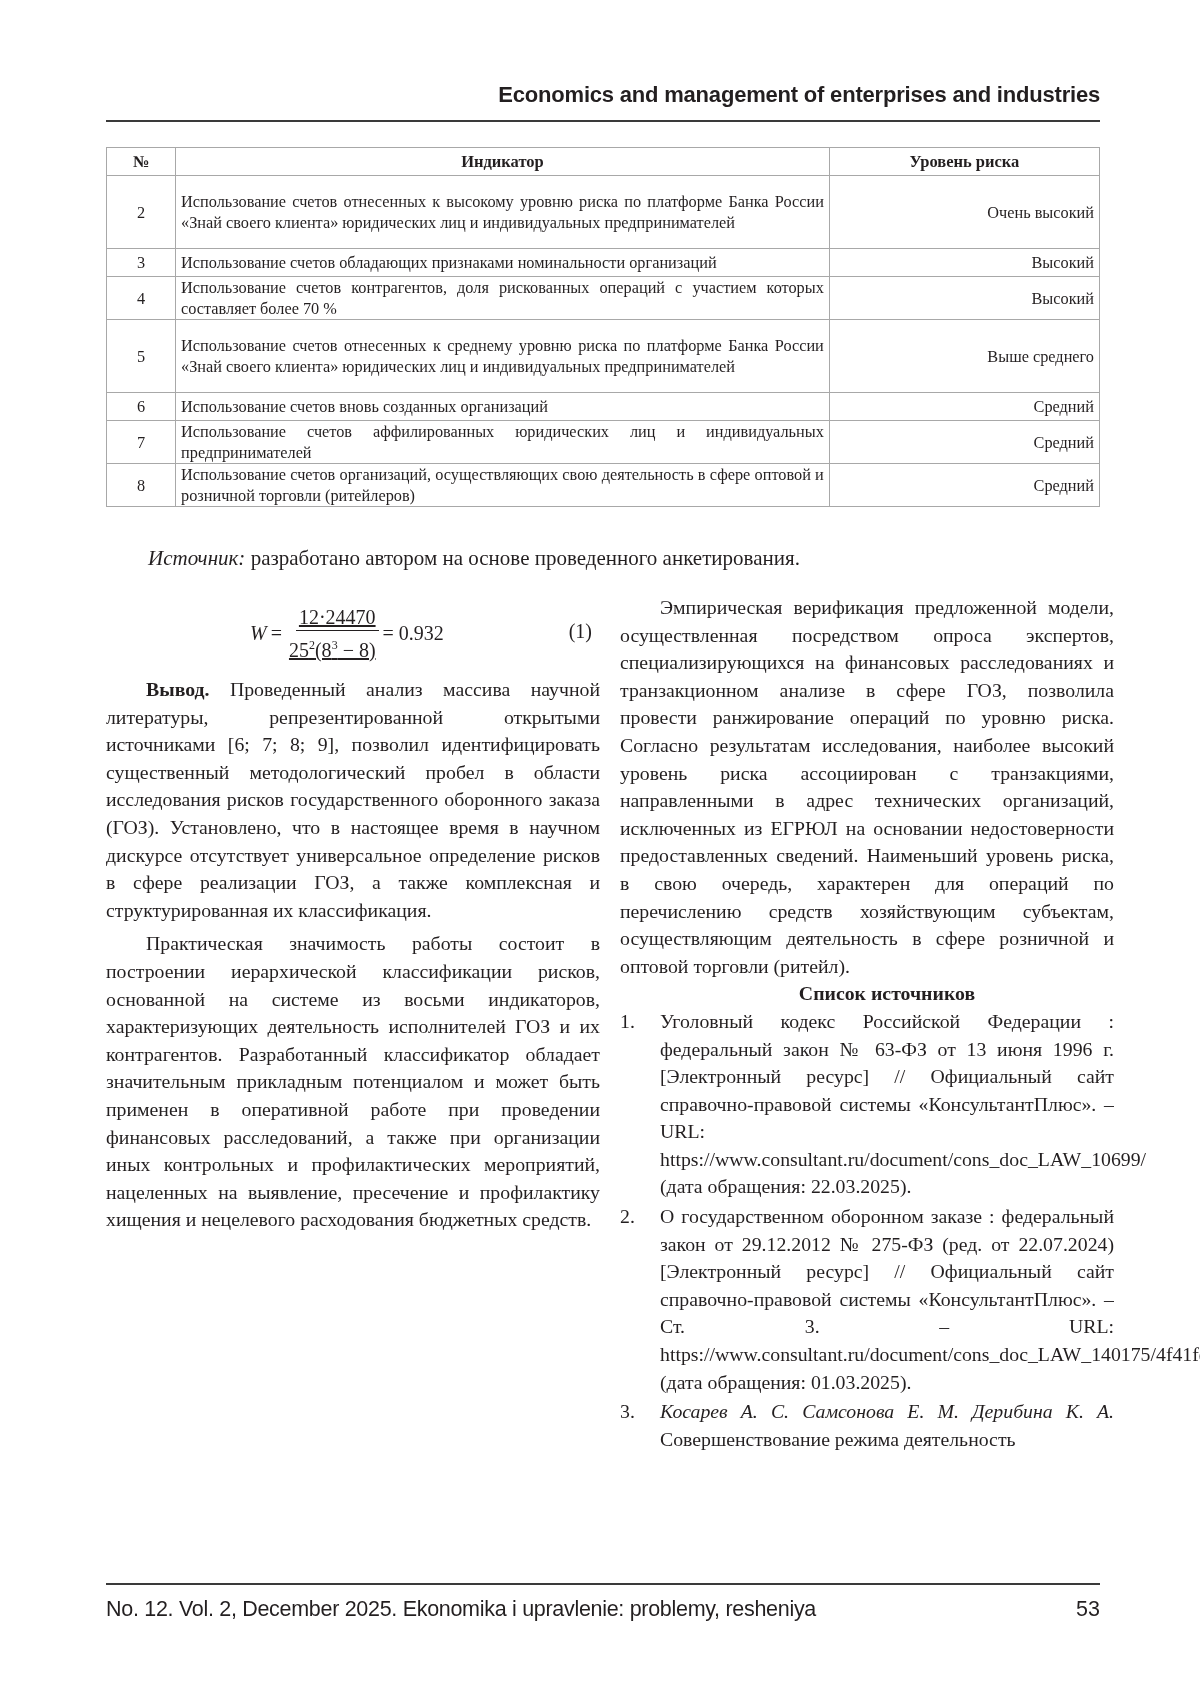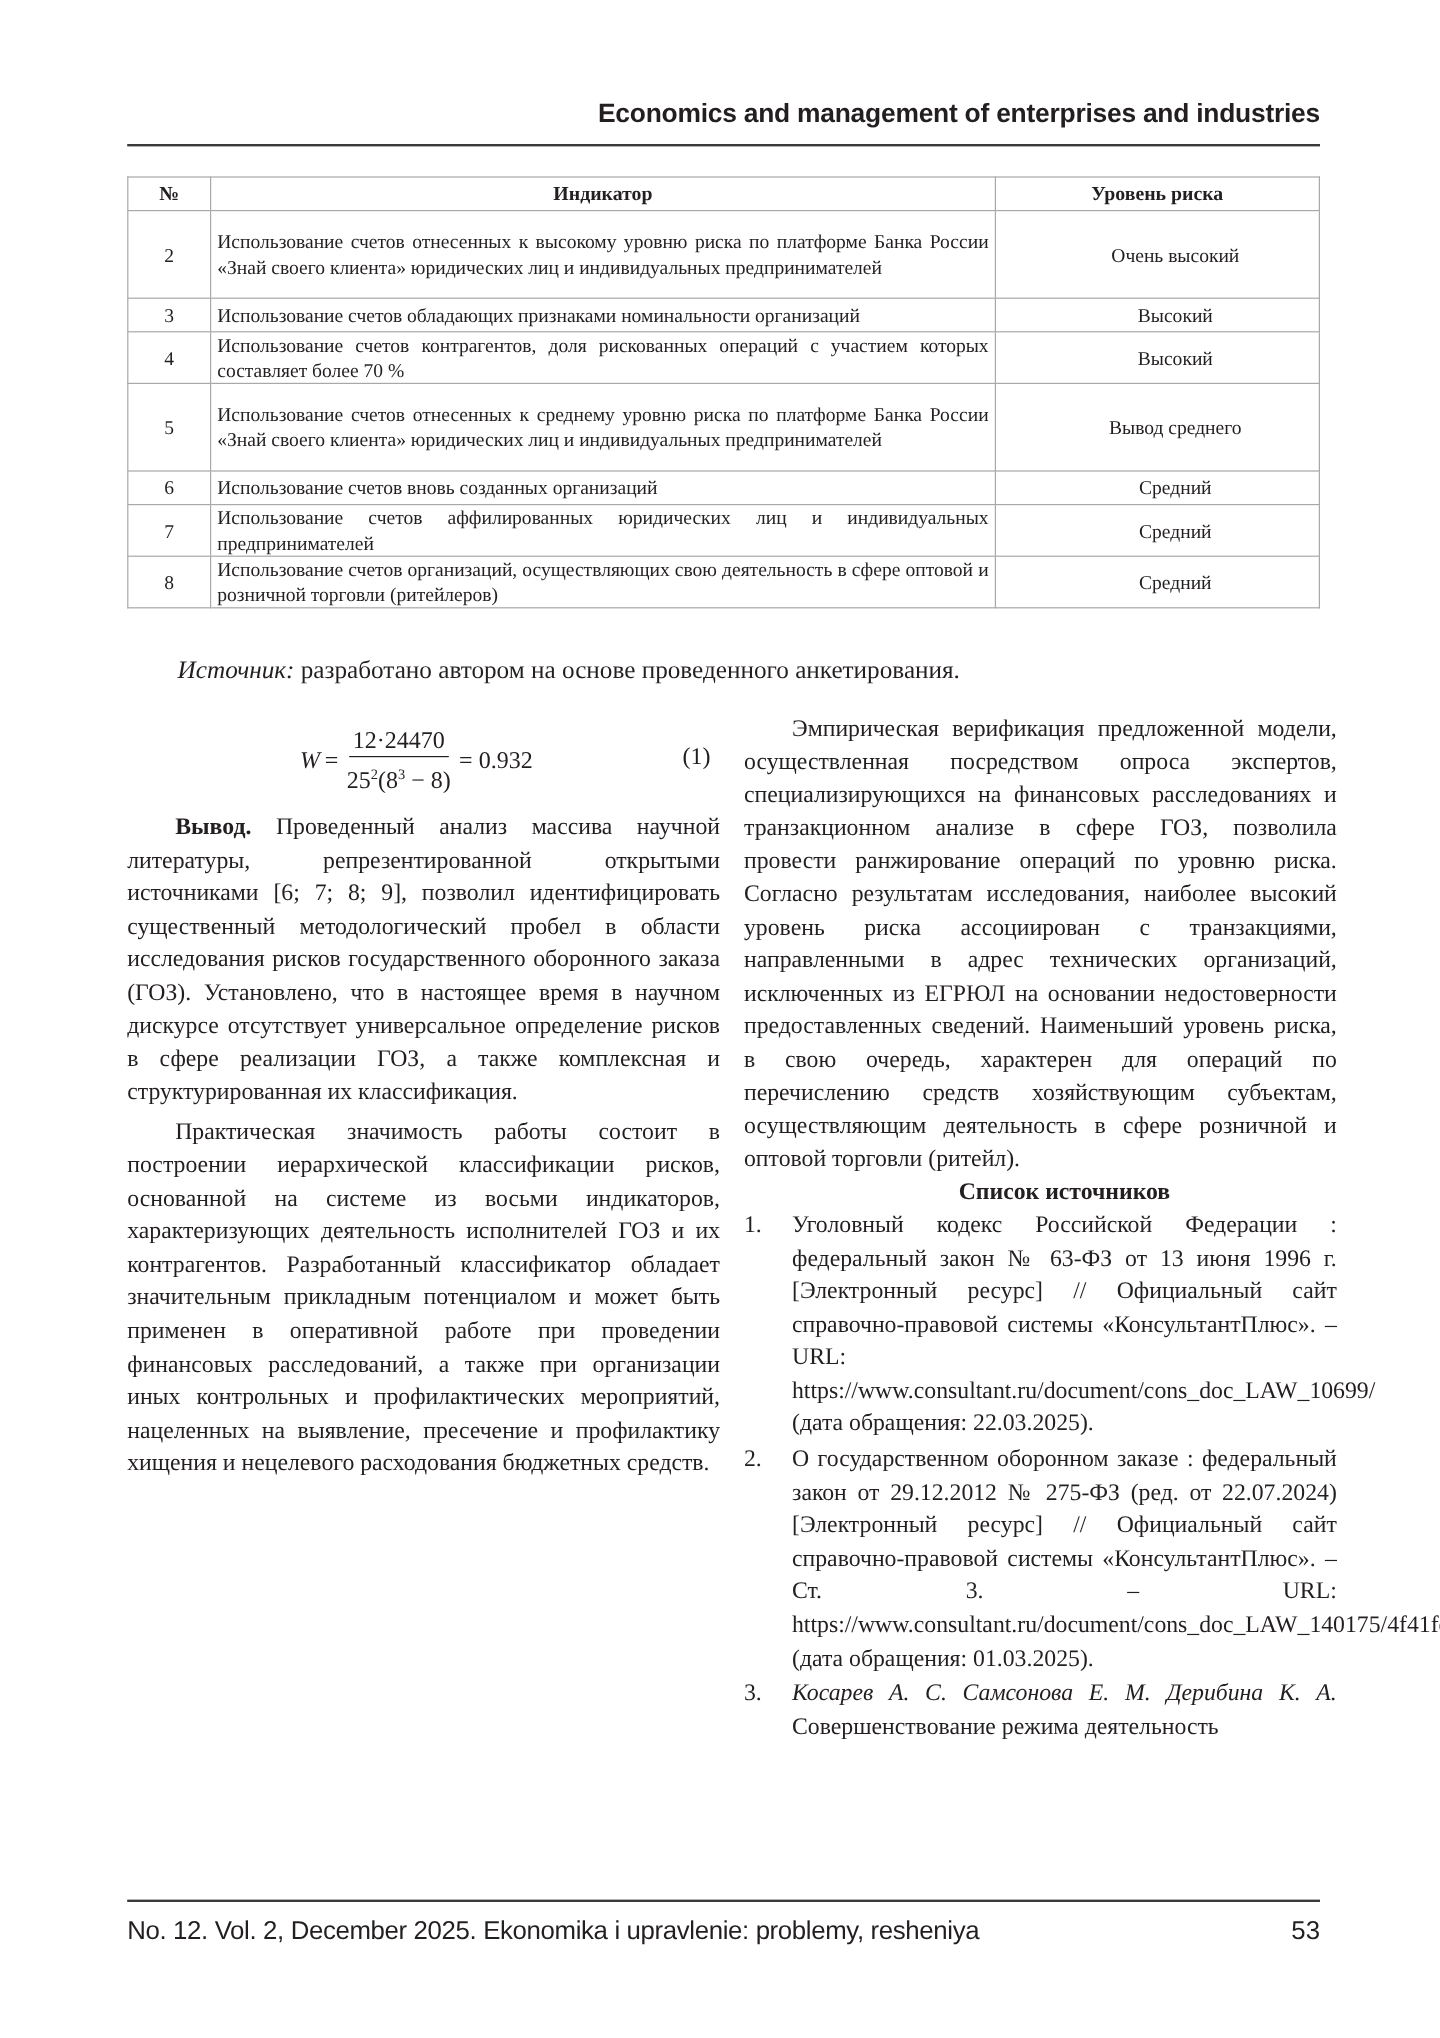--- a/index.html
+++ b/index.html
@@ -10,38 +10,38 @@
     text-align: right; font-family: "Liberation Sans", "DejaVu Sans", sans-serif;
     font-weight: bold; font-size: 22px; letter-spacing: -0.2px; color: #231f20; }
   .rule-top { position: absolute; left: 106px; right: 100px; top: 120px; height: 2px; background: #3a3a3a; }
 
   table.risk { position: absolute; left: 106px; top: 147px; width: 994px;
     border-collapse: collapse; font-size: 16.3px; line-height: 21px; }
   table.risk th, table.risk td { border: 1px solid #a8a8a8; padding: 0 5px; vertical-align: middle; }
   table.risk th { font-weight: bold; height: 27px; text-align: center; font-size: 16.5px; }
   table.risk td.num { text-align: center; width: 60px; }
   table.risk td.ind { text-align: justify; width: 667px; }
-  table.risk td.lvl { text-align: center; width: 237px; padding-left: 35px; }
+  table.risk td.lvl { text-align: right; width: 237px; padding-left: 35px; }
   table.risk tr.r1 td { height: 72px; }
   table.risk tr.r2 td { height: 27px; }
 
   .source-note { position: absolute; left: 148px; top: 546px; font-size: 21px; }
   .source-note i { font-style: italic; }
 
   .col { position: absolute; width: 494px; font-size: 19.8px; line-height: 27.6px; text-align: justify; }
   .col-left { left: 106px; top: 594px; }
   .col-right { left: 620px; top: 594px; }
   .col p { margin: 0; text-indent: 40px; }
   .col p.gap { margin-top: 6px; }
   .col b { font-weight: bold; }
 
   .formula { position: relative; height: 70px; margin: 4px 0 8px 0; }
   .formula .eq { position: absolute; left: 144px; top: 6px; font-size: 20px; display: flex; align-items: center; }
   .formula .w { font-style: italic; margin-right: 4px; }
-  .frac { display: inline-flex; flex-direction: column; align-items: center; margin: 0 4px; }
+  .frac { display: inline-flex; flex-direction: column; align-items: flex-end; margin: 0 4px; text-decoration: underline; }
   .frac .numr { border-bottom: 1.3px solid #231f20; padding: 0 3px; line-height: 26px; }
   .frac .den { line-height: 28px; padding: 0 3px; }
   .frac sup { font-size: 12px; }
   .formula .eqnum { position: absolute; right: 8px; top: 20px; font-size: 20px; }
 
   .refs-title { text-align: center; font-weight: bold; margin: 22px 0 32px 0; text-indent: 0; }
   .ref { position: relative; padding-left: 40px; margin: 0 0 2px 0; text-align: justify; }
   .ref .rn { position: absolute; left: 0; top: 0; }
   .ref i { font-style: italic; }
 
@@ -77,21 +77,21 @@
       <td class="lvl">Высокий</td>
     </tr>
     <tr>
       <td class="num">4</td>
       <td class="ind">Использование счетов контрагентов, доля рискованных операций с участием которых составляет более 70 %</td>
       <td class="lvl">Высокий</td>
     </tr>
     <tr class="r1">
       <td class="num">5</td>
       <td class="ind">Использование счетов отнесенных к среднему уровню риска по платформе Банка России «Знай своего клиента» юридических лиц и индивидуальных предпринимателей</td>
-      <td class="lvl">Вывод среднего</td>
+      <td class="lvl">Выше среднего</td>
     </tr>
     <tr class="r2">
       <td class="num">6</td>
       <td class="ind">Использование счетов вновь созданных организаций</td>
       <td class="lvl">Средний</td>
     </tr>
     <tr>
       <td class="num">7</td>
       <td class="ind">Использование счетов аффилированных юридических лиц и индивидуальных предпринимателей</td>
       <td class="lvl">Средний</td>

